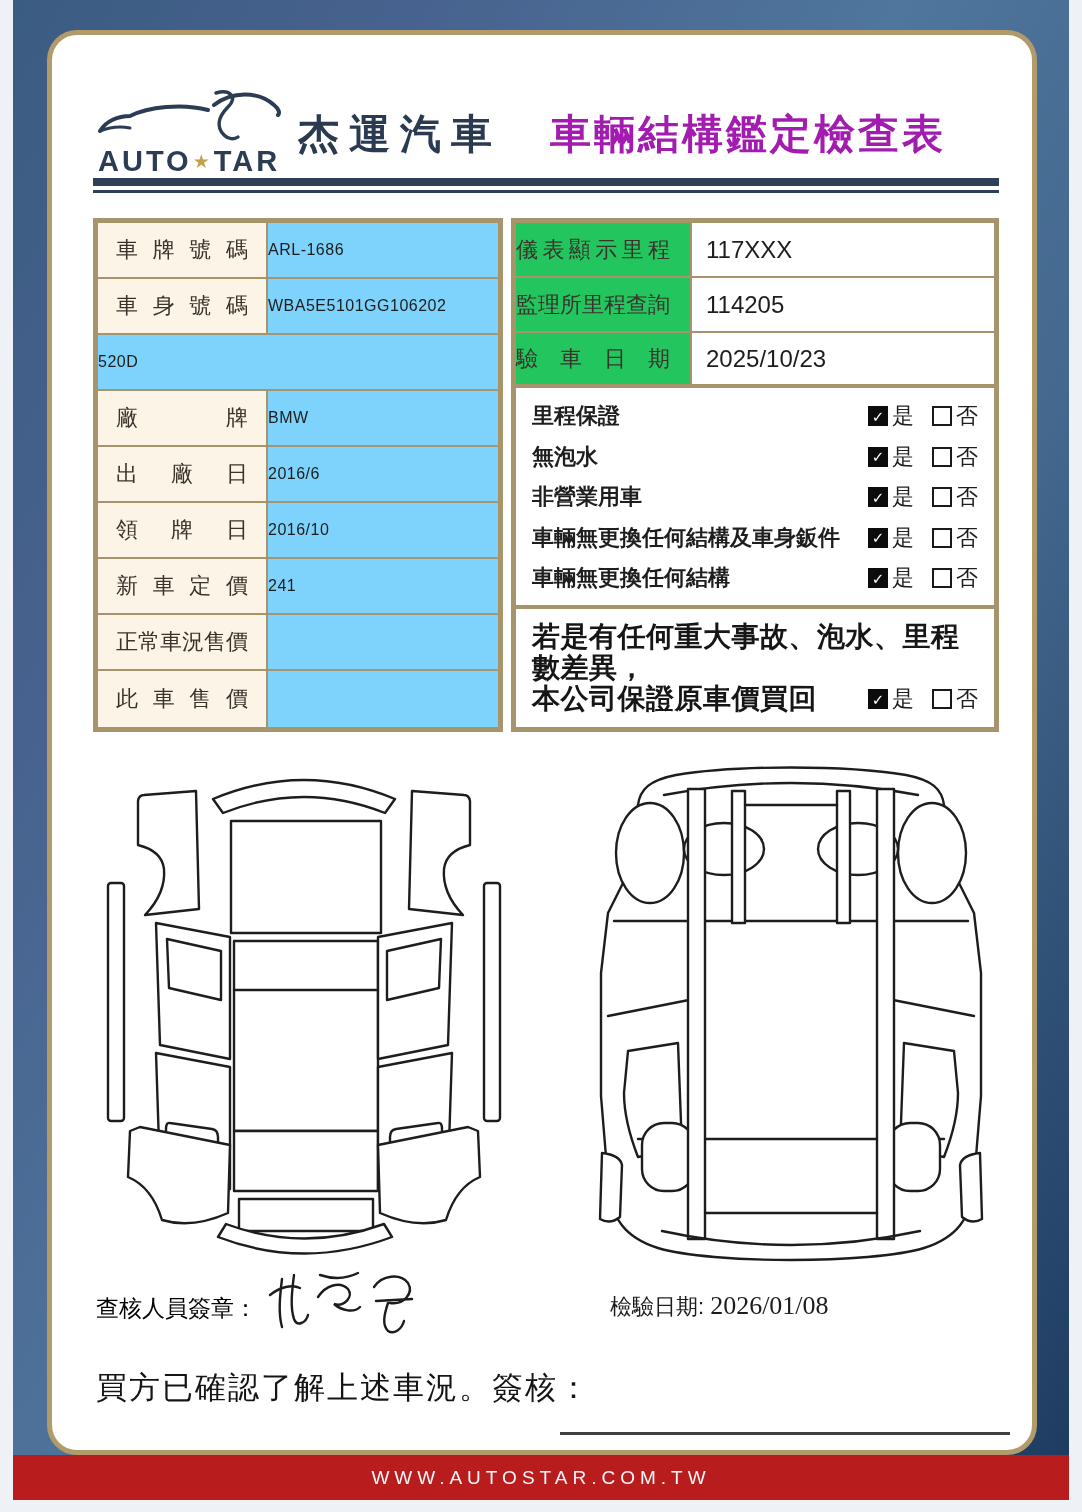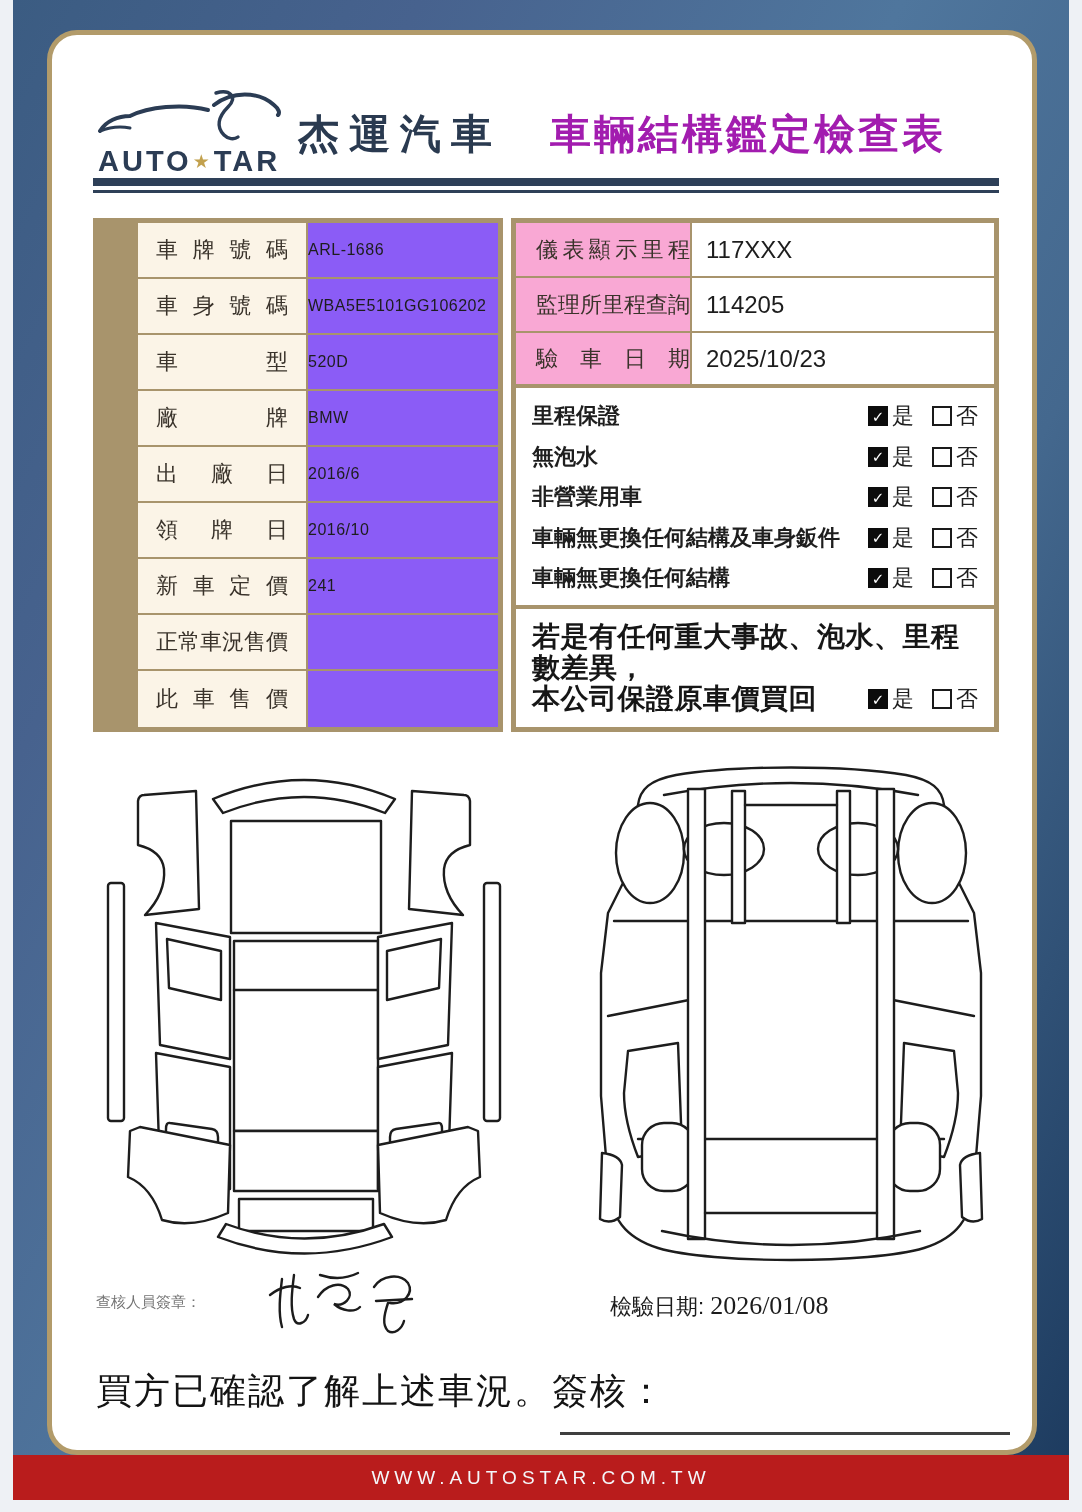--- a/index.html
+++ b/index.html
@@ -37,39 +37,39 @@
     position:absolute; left:498px; top:72px;
     font-size:41px; font-weight:bold; letter-spacing:3px; color:#a21caf;
     white-space:nowrap;
   }
   .rule { position:absolute; left:41px; top:143px; width:906px; }
   .rule-thick { height:8px; background:#2e4058; }
   .rule-thin  { height:3px; background:#2e4058; margin-top:4px; }
   
   .tables { position:absolute; left:41px; top:183px; width:906px; display:flex; gap:8px; }
   .v-table { width:410px; border:5px solid #a8946c; background:#a8946c; }
-  .v-row { display:flex; height:56px; background:#8b5cf6; border-bottom:2px solid #a8946c;margin-left:40px; }
+  .v-row { display:flex; height:56px; background:#7dd3fc; border-bottom:2px solid #a8946c; }
   .v-row:last-child { border-bottom:none; }
   .v-lab {
     width:170px; background:#fbf4e7; border-right:2px solid #a8946c;
     display:flex; align-items:center; justify-content:center;
   }
   .v-lab span {
     display:block; width:132px; font-size:22px; color:#3a332b;
     text-align:justify; text-align-last:justify;
   }
   .v-val {
     flex:1; display:flex; align-items:center; 
     font-size:16px; color:#1d1d1d; letter-spacing:0.5px;
   }
   .right-col { width:488px; border:5px solid #a8946c; background:#fff; }
   .m-row { display:flex; height:55px; border-bottom:2px solid #a8946c; }
   .m-lab {
-    width:176px; background:#f9a8d4; border-right:2px solid #a8946c;
-    display:flex; align-items:center; justify-content:flex-end;
+    width:176px; background:#22c55e; border-right:2px solid #a8946c;
+    display:flex; align-items:center; justify-content:flex-start;
   }
   .m-lab span {
     display:block; width:154px; font-size:22px; color:#3a332b;
     text-align:justify; text-align-last:justify;
   }
   .m-val { flex:1; display:flex; align-items:center; padding-left:14px; font-size:24px; color:#1d1d1d; }
   .m-row:nth-child(3) { border-bottom:4px solid #a8946c; }
   .check-panel {
     height:221px; padding:13px 16px 12px 16px; border-bottom:4px solid #a8946c;
     display:flex; flex-direction:column; justify-content:space-between;
@@ -92,25 +92,25 @@
   .diagram-left  { position:absolute; left:48px;  top:722px; }
   .diagram-right { position:absolute; left:524px; top:726px; }
   .diagram-left svg path, .diagram-left svg rect, .diagram-left svg line,
   .diagram-right svg path, .diagram-right svg rect, .diagram-right svg line,
   .diagram-right svg ellipse {
     fill:#fff; stroke:#1d1d1d; stroke-width:2.4;
     stroke-linejoin:round; stroke-linecap:round;
   }
   .nofill { fill:none !important; }
   
-  .sig-label { position:absolute; left:44px; top:1258px; font-size:15px; color:#737373; }
+  .sig-label { position:absolute; left:44px; top:1258px; font-size:23px; color:#000000; }
   .sig-svg { position:absolute; left:208px; top:1222px; }
   .date-wrap { position:absolute; left:558px; top:1256px; font-size:22px; color:#1c1c1c; }
   .date-val { font-size:26px; margin-left:6px;font-family:Liberation Serif, serif; }
-  .buyer-text { position:absolute; left:44px; top:1332px; font-size:36px; letter-spacing:2px; color:#141414; }
+  .buyer-text { position:absolute; left:44px; top:1332px; font-size:31px; letter-spacing:2px; color:#141414; }
   .sign-line { position:absolute; left:508px; top:1397px; width:450px; border-top:3px solid #3f3f3f; }
   
   .footer-bar {
     position:absolute; left:13px; right:13px; top:1455px; height:45px;
     background:#b91c1c; display:flex; align-items:center; justify-content:center;
   }
   .footer-bar span { color:#f4f7fa; font-size:19px; letter-spacing:5px; }
 </style>
 </head>
 <body>
@@ -149,23 +149,20 @@
             </div>
           <div class="v-val">ARL-1686</div>
         </div>
         <div class="v-row">
           <div class="v-lab">
               <span>車身號碼</span>
             </div>
           <div class="v-val">WBA5E5101GG106202</div>
         </div>
         <div class="v-row">
-          <div class="v-lab">
-              <span>車型</span>
-            </div>
           <div class="v-val">520D</div>
         </div>
         <div class="v-row">
           <div class="v-lab">
               <span>廠牌</span>
             </div>
           <div class="v-val">BMW</div>
         </div>
         <div class="v-row">
           <div class="v-lab">

